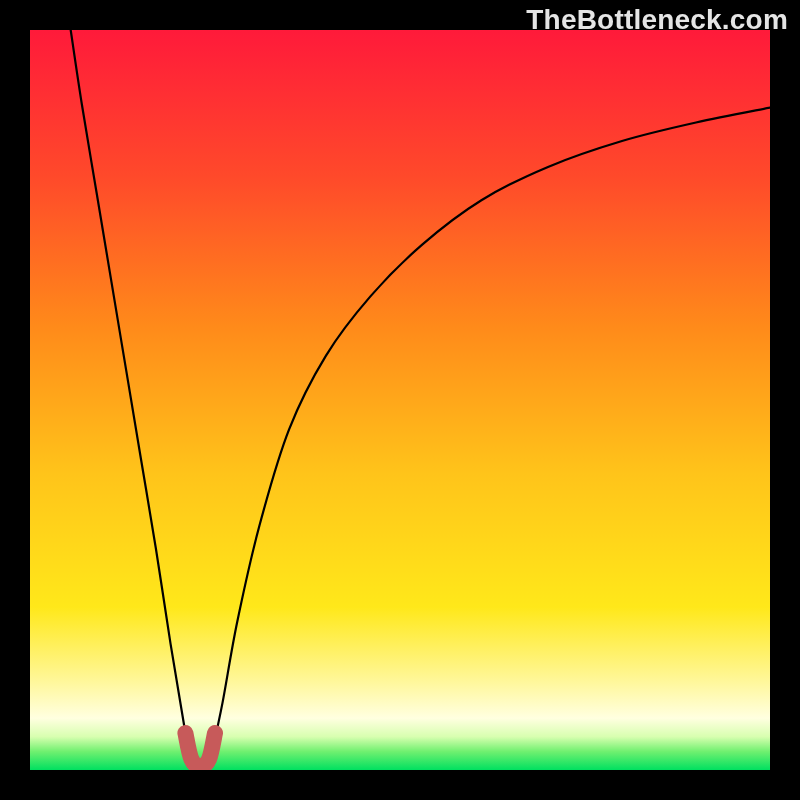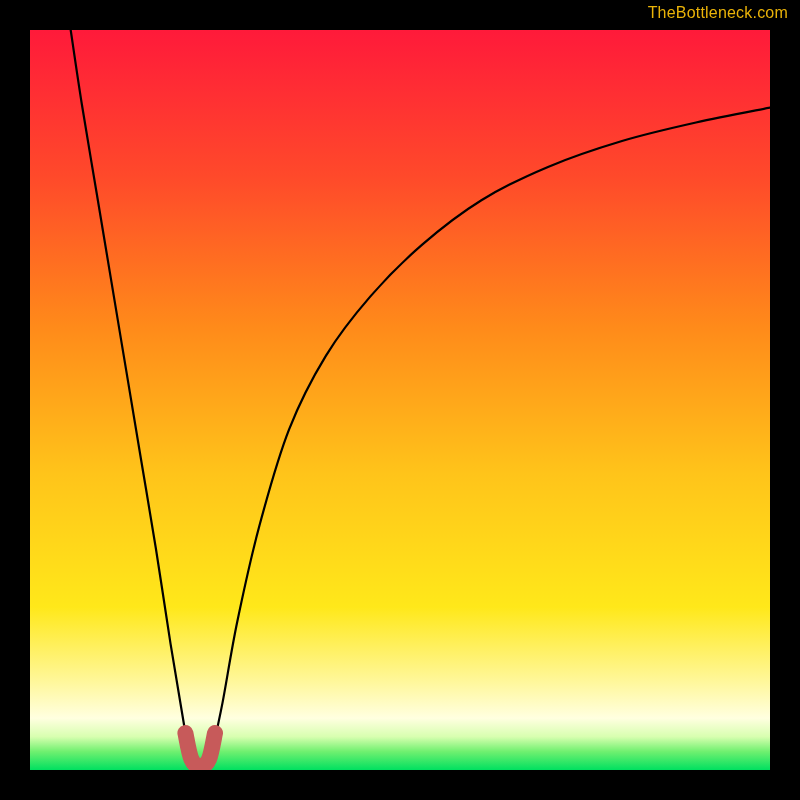--- a/index.html
+++ b/index.html
@@ -21,23 +21,23 @@
     position: absolute;
     left: 30px;
     top: 30px;
     width: 740px;
     height: 740px;
   }
   .watermark {
     position: absolute;
     top: 4px;
     right: 12px;
-    font-size: 16px;
-    font-weight: 400;
-    color: #eab308;
+    font-size: 28px;
+    font-weight: 700;
+    color: #e5e5e5;
     letter-spacing: 0.2px;
     z-index: 10;
     user-select: none;
   }
   svg { display: block; }
 </style>
 </head>
 <body>
 
 <div class="frame">

